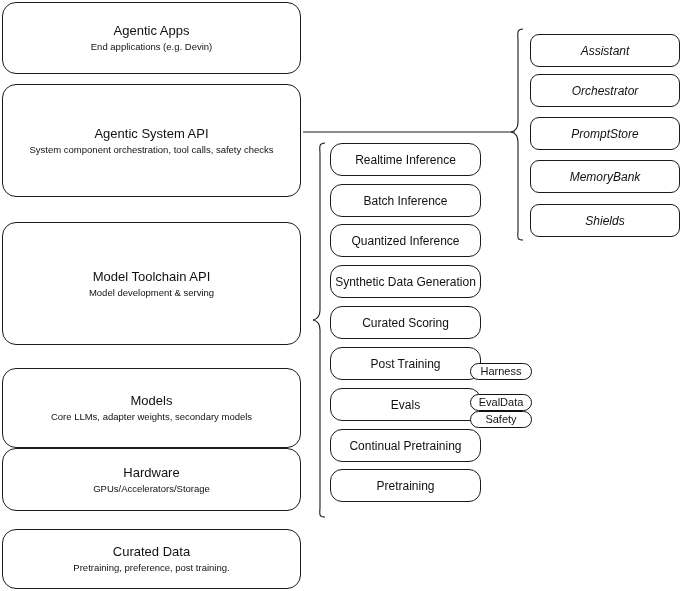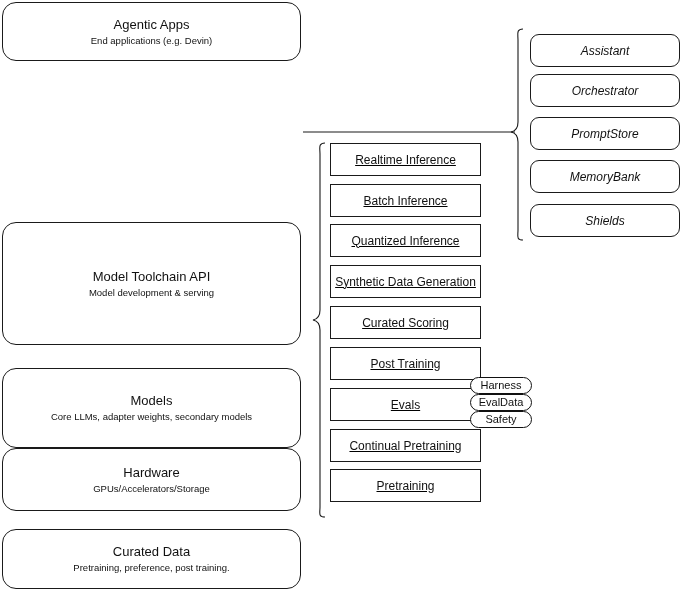--- a/index.html
+++ b/index.html
@@ -54,22 +54,21 @@
     left: 2px;
     width: 299px;
     border-radius: 14px;
   }
 
   
   .mid-node {
     left: 330px;
     width: 151px;
     height: 33px;
-    border-radius: 0;
-    text-decoration: underline;
+    border-radius: 12px;
   }
   .mid-node .title { font-size: 12px; }
 
   
   .right-node {
     left: 530px;
     width: 150px;
     height: 33px;
     border-radius: 9px;
     font-style: italic;
@@ -130,25 +129,29 @@
 
     <path class="wire" d="M 325 143
              C 318 143, 320 148, 320 154
              L 320 310
              C 320 316, 318 319, 313 320
              C 318 321, 320 324, 320 330
              L 320 507
              C 320 513, 318 517, 325 517"></path>
   </svg>
 
-  <div class="node layer" style="top:2px; height:59px;">
+  <div class="node layer" style="top:2px; height:72px;">
     <div class="title">Agentic Apps</div>
     <div class="subtitle">End applications (e.g. Devin)</div>
   </div>
 
+  <div class="node layer" style="top:84px; height:113px;">
+    <div class="title">Agentic System API</div>
+    <div class="subtitle">System component orchestration, tool calls, safety checks</div>
+  </div>
 
   <div class="node layer" style="top:222px; height:123px;">
     <div class="title">Model Toolchain API</div>
     <div class="subtitle">Model development &amp; serving</div>
   </div>
 
   <div class="node layer" style="top:368px; height:80px;">
     <div class="title">Models</div>
     <div class="subtitle">Core LLMs, adapter weights, secondary models</div>
   </div>
@@ -184,21 +187,21 @@
   <div class="node mid-node" style="top:388px;">
     <div class="title">Evals</div>
   </div>
   <div class="node mid-node" style="top:429px;">
     <div class="title">Continual Pretraining</div>
   </div>
   <div class="node mid-node" style="top:469px;">
     <div class="title">Pretraining</div>
   </div>
 
-  <div class="pill" style="top:377px;">
+  <div class="pill" style="top:363px;">
     <span>Harness</span>
   </div>
   <div class="pill" style="top:394px;">
     <span>EvalData</span>
   </div>
   <div class="pill" style="top:411px;">
     <span>Safety</span>
   </div>
 
   <div class="node right-node" style="top:34px;">

